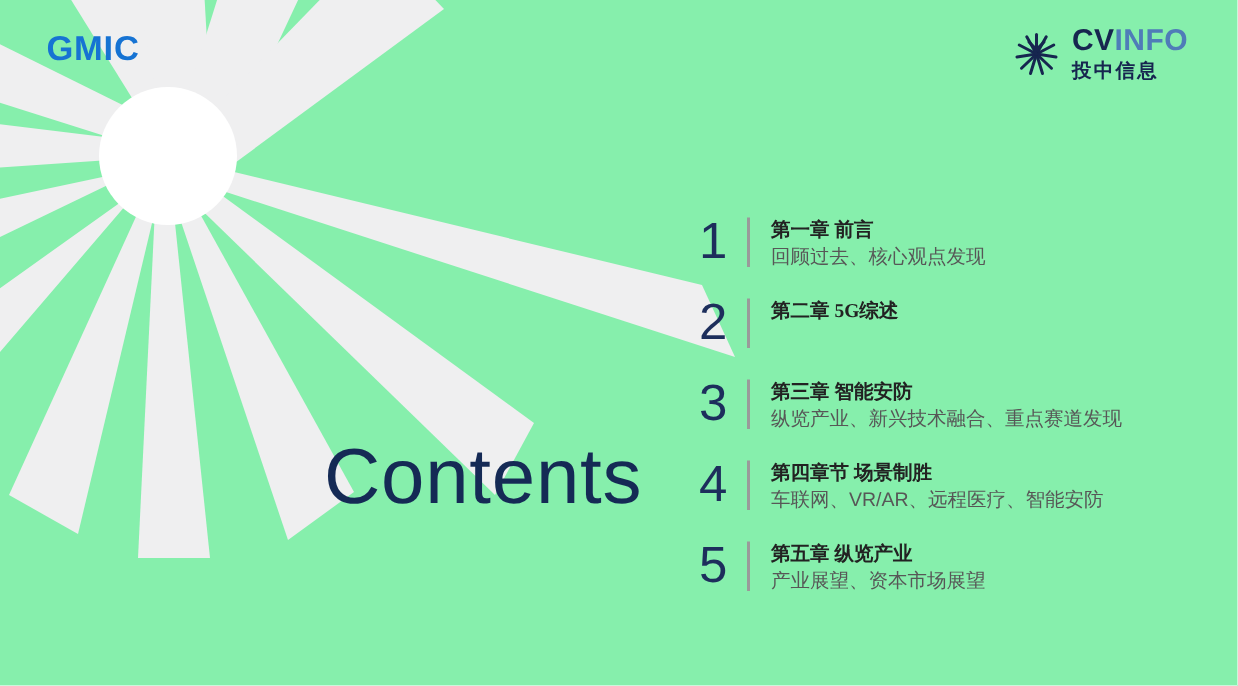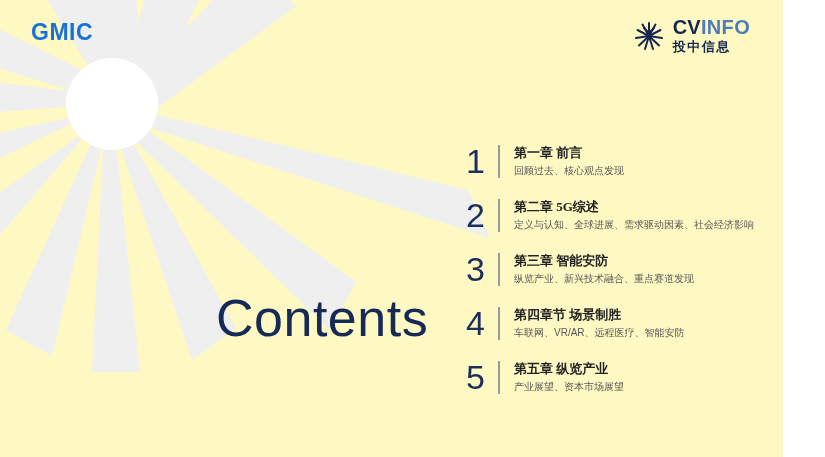--- a/index.html
+++ b/index.html
@@ -6,25 +6,24 @@
     margin: 0;
     padding: 0;
     background: #ffffff;
   }
   body {
     font-family: "Liberation Sans", "DejaVu Sans", sans-serif;
   }
 
   #slide {
     position: relative;
-    width: 739px;
+    width: 825px;
     height: 457px;
-    background: #fef9c3;
+    background: #86efac;
     overflow: hidden;
-    padding-left: 44px;
   }
 
   
   #sunburst-bg {
     position: absolute;
     left: 0;
     top: 0;
     width: 825px;
     height: 457px;
     pointer-events: none;
@@ -117,21 +116,21 @@
   .toc-text { flex: 1 1 auto; padding-top: 1px; }
   .toc-heading {
     font-size: 13px;
     font-weight: bold;
     color: #222222;
     line-height: 17px;
     white-space: nowrap;
     font-family: Liberation Serif, serif;
   }
   .toc-sub {
-    font-size: 10px;
+    font-size: 13px;
     color: #575757;
     line-height: 16px;
     margin-top: 2px;
     white-space: nowrap;
   }
 </style>
 </head>
 <body>
 
 <div id="slide">
@@ -193,21 +192,20 @@
         <div class="toc-heading">第一章 前言</div>
         <div class="toc-sub">回顾过去、核心观点发现</div>
       </div>
     </div>
 
     <div class="toc-item">
       <div class="toc-num">2</div>
       <div class="toc-rule"></div>
       <div class="toc-text">
         <div class="toc-heading">第二章 5G综述</div>
-        <div class="toc-sub">定义与认知、全球进展、需求驱动因素、社会经济影响</div>
       </div>
     </div>
 
     <div class="toc-item">
       <div class="toc-num">3</div>
       <div class="toc-rule"></div>
       <div class="toc-text">
         <div class="toc-heading">第三章 智能安防</div>
         <div class="toc-sub">纵览产业、新兴技术融合、重点赛道发现</div>
       </div>

